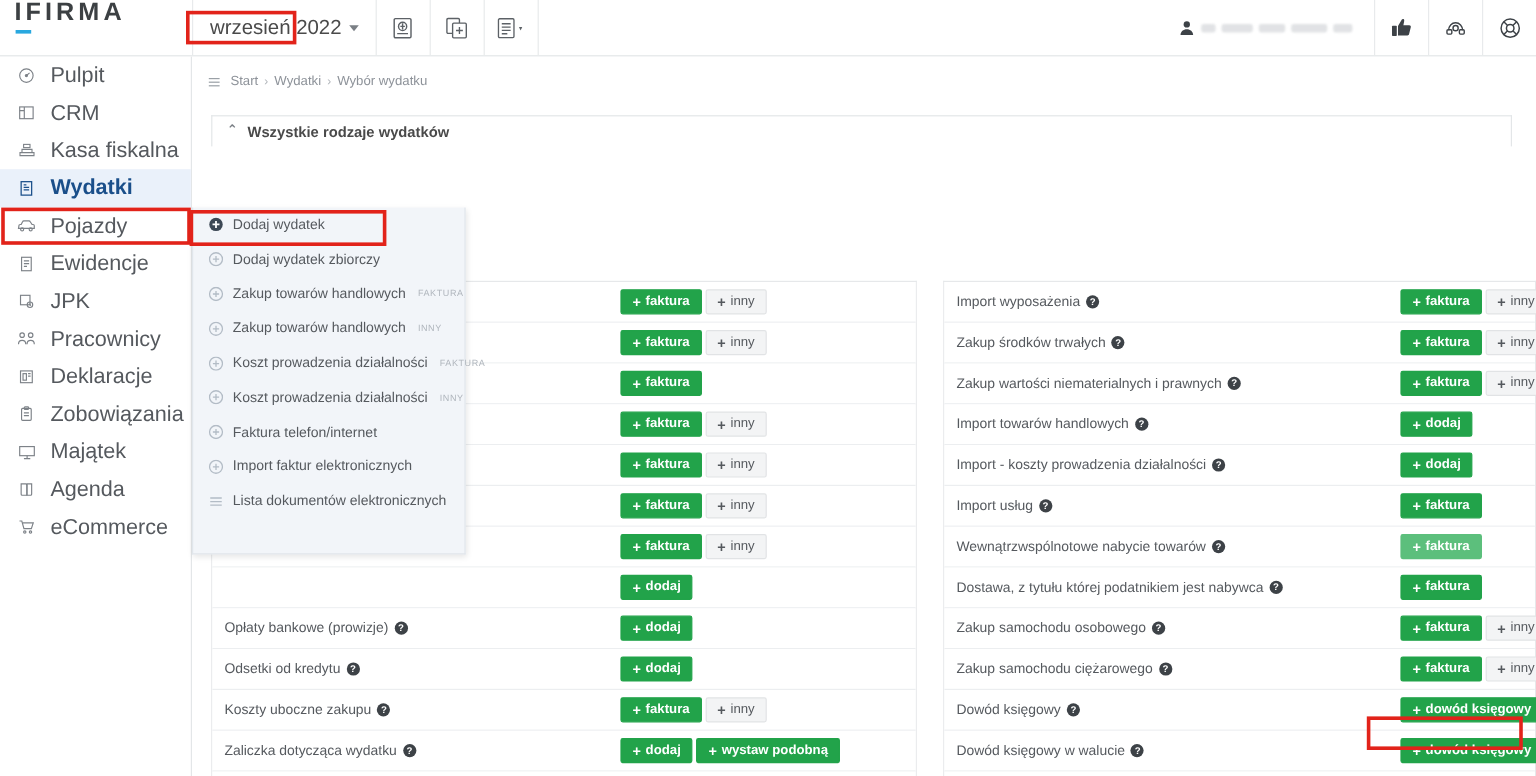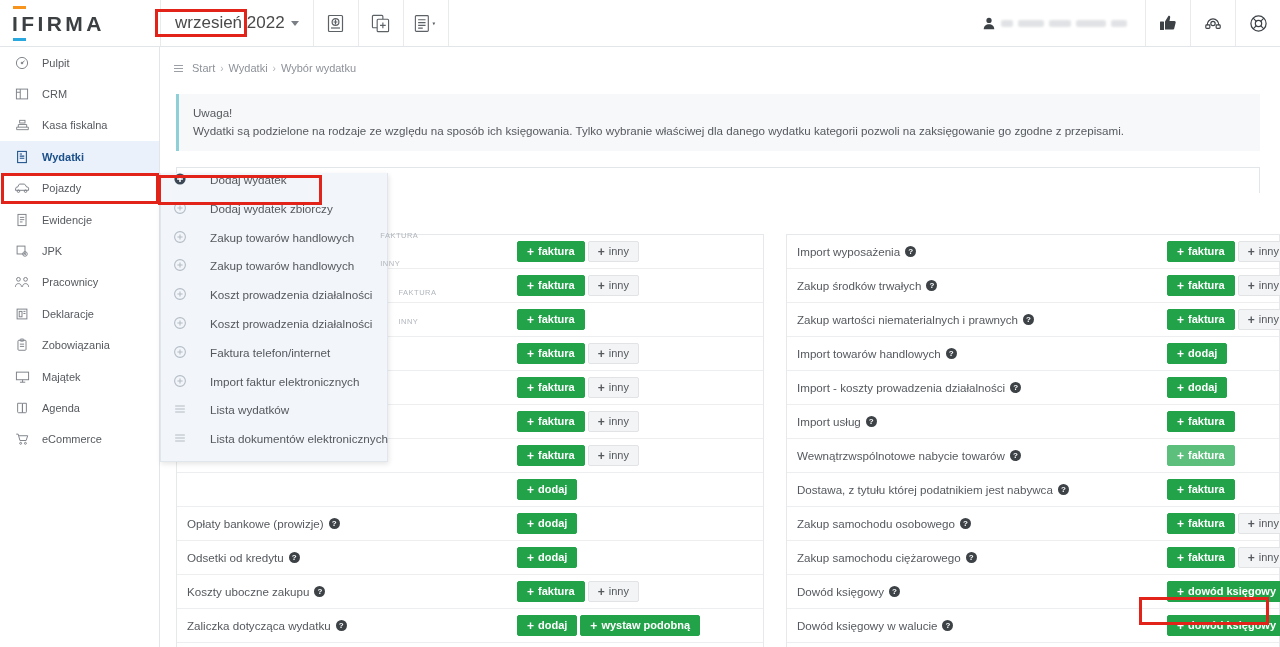--- a/index.html
+++ b/index.html
@@ -17,21 +17,21 @@
   .topbar {
     position: absolute; top: 0; left: 0;
     width: 1280px; height: 47px;
     background: #ffffff;
     border-bottom: 1px solid #e3e6e8;
     display: flex; align-items: center;
     z-index: 40;
   }
   .logo-wrap {
     width: 160px; height: 46px;
-    display: flex; align-items: center; padding-left: 12px;
+    display: flex; align-items: flex-start; padding-left: 12px;
     position: relative;
   }
   .logo {
     position: relative;
     font-size: 21px; letter-spacing: 3.4px;
     font-weight: 700; color: #3c4043;
     line-height: 1;
   }
   .logo .bar-top {
     position: absolute; left: 1px; top: -7px;
@@ -90,21 +90,21 @@
     position: absolute; top: 47px; left: 0;
     width: 160px; height: 600px;
     background: #ffffff;
     border-right: 1px solid #e3e6e8;
     z-index: 20;
   }
   .side-item {
     height: 31.4px;
     display: flex; align-items: center;
     padding-left: 8px;
-    font-size: 11px;
+    font-size: 18px;
     color: #55595e;
     cursor: pointer;
     position: relative;
   }
   .side-item .si-icon {
     width: 28px; height: 20px;
     display: flex; align-items: center; justify-content: center;
     flex: 0 0 28px;
     color: #7d8288;
   }
@@ -242,26 +242,26 @@
     top: 173px; left: 160px;
     width: 228px; height: 289px;
     background: #f2f5f9;
     border: 1px solid #e1e6ec;
     border-top: none;
     box-shadow: 1px 2px 5px rgba(0,0,0,.10);
     z-index: 50;
   }
   .dd-item {
     height: 28.8px;
-    display: flex; 
+    display: flex; align-items: center;
     padding-left: 13px;
     font-size: 11.7px;
     color: #55595e;
     cursor: pointer;
-    gap: 24px;
+    gap: 8px;
     white-space: nowrap;
   }
   .dd-item .dd-ic {
     width: 12px; height: 12px; flex: 0 0 12px;
     display:flex; align-items:center; justify-content:center;
     color: #b3bcc6;
   }
   .dd-item.first .dd-ic { color: #3c4855; }
   .dd-item .sub {
     font-size: 7.5px; letter-spacing: .5px;
@@ -538,24 +538,20 @@
         <i></i>
         <i></i>
       </span>
     <span class="bc-link">Start</span>
     <span class="bc-sep">›</span>
     <span class="bc-link">Wydatki</span>
     <span class="bc-sep">›</span>
     <span class="bc-link">Wybór wydatku</span>
   </div>
 
-  <div class="notice">
-    <span class="n-title">Uwaga!</span>
-    <span>Wydatki są podzielone na rodzaje ze względu na sposób ich księgowania. Tylko wybranie właściwej dla danego wydatku kategorii pozwoli na zaksięgowanie go zgodne z przepisami.</span>
-  </div>
 
   <div class="panel-head">
     <span class="chev">⌃</span>
     <span>Wszystkie rodzaje wydatków</span>
   </div>
 
   <div class="tables">
 
     <div class="etable left">
       <div class="erow">
@@ -970,24 +966,16 @@
         </svg>
     </span>
     <span>Import faktur elektronicznych</span>
   </div>
   <div class="dd-item">
     <span class="dd-ic">
       <svg width="12" height="12" viewBox="0 0 12 12" stroke="currentColor" stroke-width="1.1">
           <path d="M1.2 3h9.6M1.2 6h9.6M1.2 9h9.6"></path>
         </svg>
     </span>
-    <span>Lista wydatków</span>
-  </div>
-  <div class="dd-item">
-    <span class="dd-ic">
-      <svg width="12" height="12" viewBox="0 0 12 12" stroke="currentColor" stroke-width="1.1">
-          <path d="M1.2 3h9.6M1.2 6h9.6M1.2 9h9.6"></path>
-        </svg>
-    </span>
     <span>Lista dokumentów elektronicznych</span>
   </div>
 </div>
 <div class="hl-dd"></div>
 
 </body></html>

